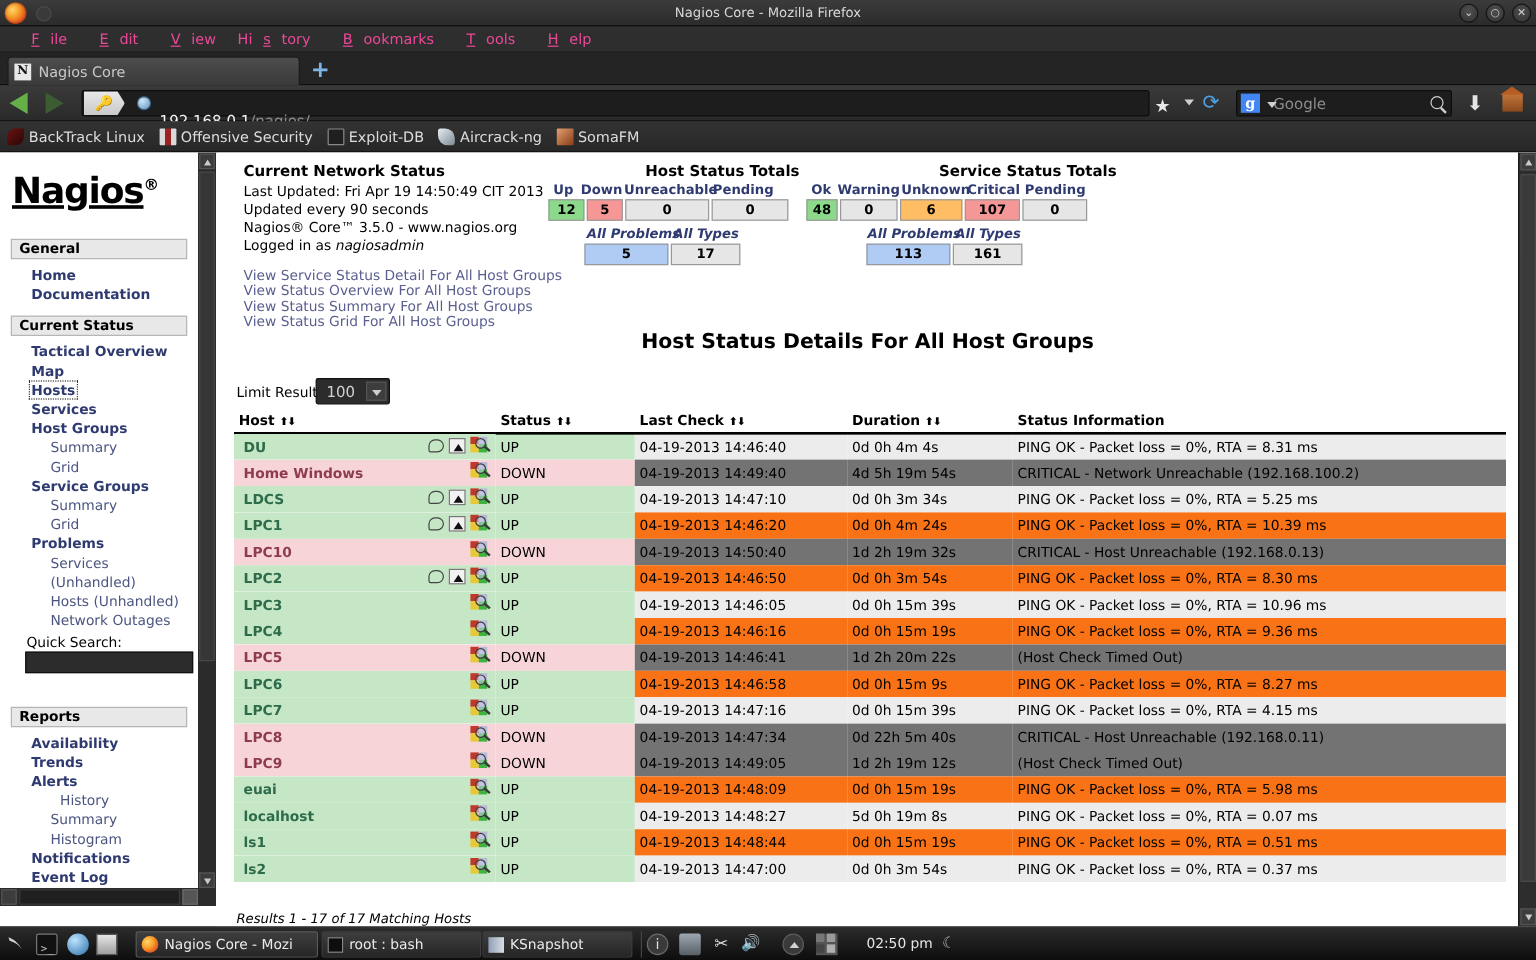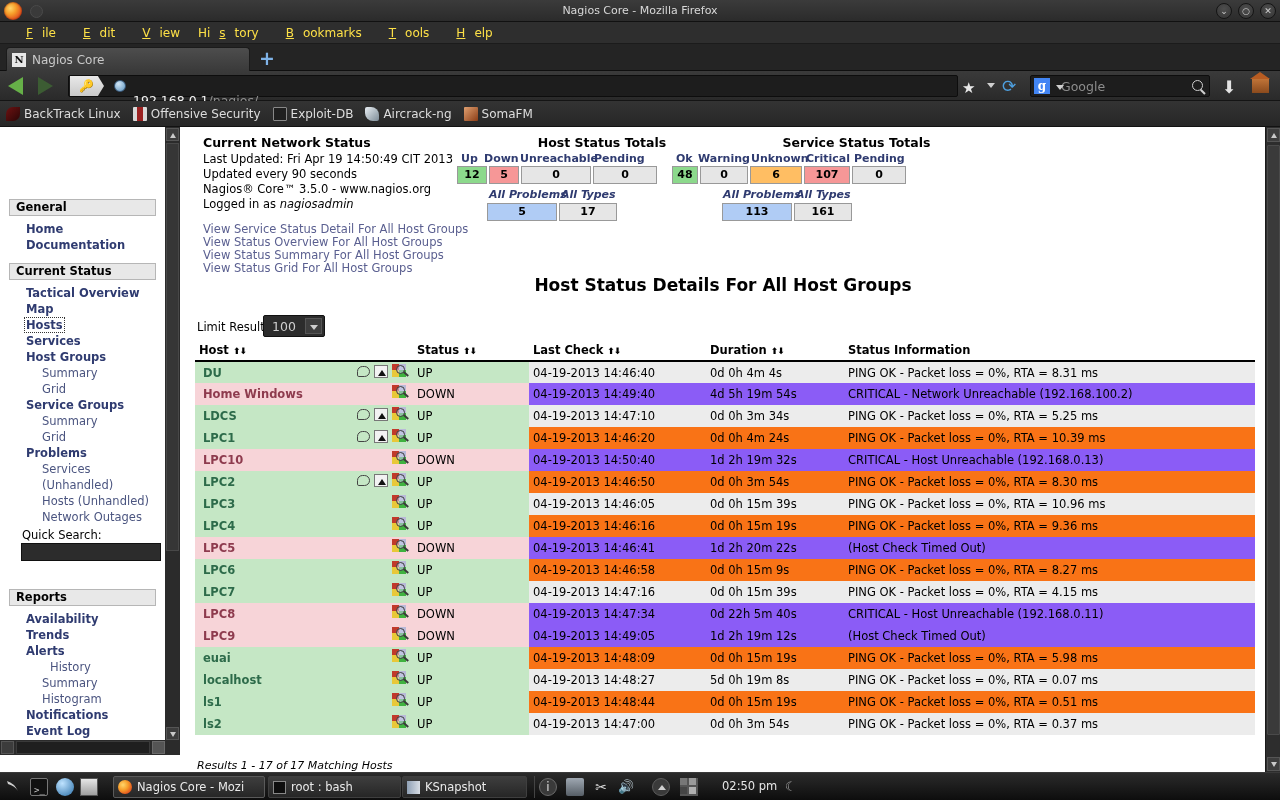--- a/index.html
+++ b/index.html
@@ -39,21 +39,21 @@
     position: absolute; left: 30px; top: 5px; width: 13px; height: 13px;
     border-radius: 50%; background: #3a3a3a; border: 1px solid #4a4a4a;
   }
 
   .menubar {
     position: absolute; left: 0; top: 22px; width: 1280px; height: 22px;
     background: #2e2e2e; border-bottom: 1px solid #1b1b1b;
     display: flex; align-items: center; padding-left: 8px;
   }
   .menubar span {
-    color: #fde047; font-size: 12px; padding: 1px 9px; cursor: default;
+    color: #ec4899; font-size: 12px; padding: 1px 9px; cursor: default;
   }
   .menubar span .u { text-decoration: underline; }
 
   .tabstrip {
     position: absolute; left: 0; top: 44px; width: 1280px; height: 27px;
     background: #242424; border-bottom: 1px solid #0f0f0f;
   }
   .tab {
     position: absolute; left: 6px; top: 3px; width: 244px; height: 24px;
     background: linear-gradient(to bottom,#4d4d4d,#3a3a3a);
@@ -308,21 +308,21 @@
   .host-name { position:absolute; left:8px; top:4px; font-size:11.5px; }
   .host-icons { position:absolute; right:6px; top:2px; display:flex; align-items:center; gap:4px; }
 
   .hn-up { color: #2d6b4a; }
   .hn-down { color: #8e3b4e; }
 
   .bg-up { background: #c5e7c5; }
   .bg-down { background: #f7d4d8; }
   .bg-plain-a { background: #ececec; }
   .bg-plain-b { background: #f97316; }
-  .bg-down-soft { background: #8b5cf6; }
+  .bg-down-soft { background: #737373; }
 
   .sortico { display:inline-block; margin-left:4px; font-size:9px; letter-spacing:-1px;}
 
   
   .ic-comment {
     width: 13px; height: 11px; border: 1.3px solid #444; border-radius: 6px 6px 6px 2px;
     display: inline-block; background: transparent;
   }
   .ic-ack {
     width: 14px; height: 13px; border: 1px solid #777; background: #f2f2f2;
@@ -458,20 +458,23 @@
       <div class="vs-up">
           <div class="tri-up"></div>
         </div>
       <div class="vs-thumb"></div>
       <div class="vs-dn">
           <div class="tri-dn"></div>
         </div>
     </div>
 
     <div class="sidebar">
+      <div class="nagios-logo">
+        <span class="n1">Nagios</span><sup>®</sup>
+      </div>
 
       <div class="nav-header" style="top:72px">General</div>
       <div class="nav-link" style="left:26px;top:95px">Home</div>
       <div class="nav-link" style="left:26px;top:111px">Documentation</div>
 
       <div class="nav-header" style="top:136px">Current Status</div>
       <div class="nav-link" style="left:26px;top:159px">Tactical Overview</div>
       <div class="nav-link" style="left:26px;top:175px">Map</div>
       <div class="nav-link focus" style="left:25px;top:191px">Hosts</div>
       <div class="nav-link" style="left:26px;top:207px">Services</div>

